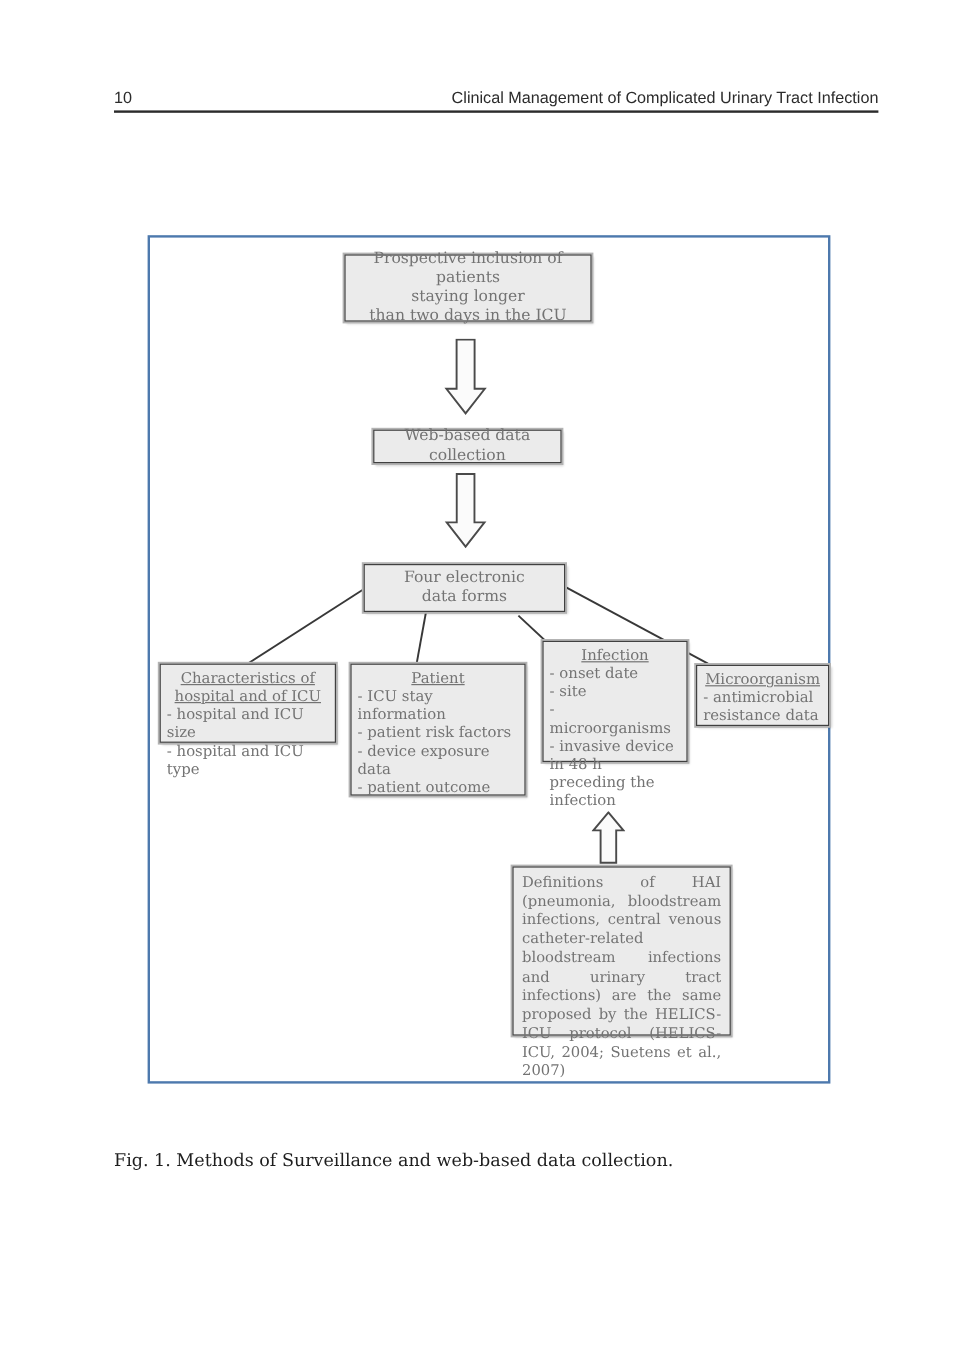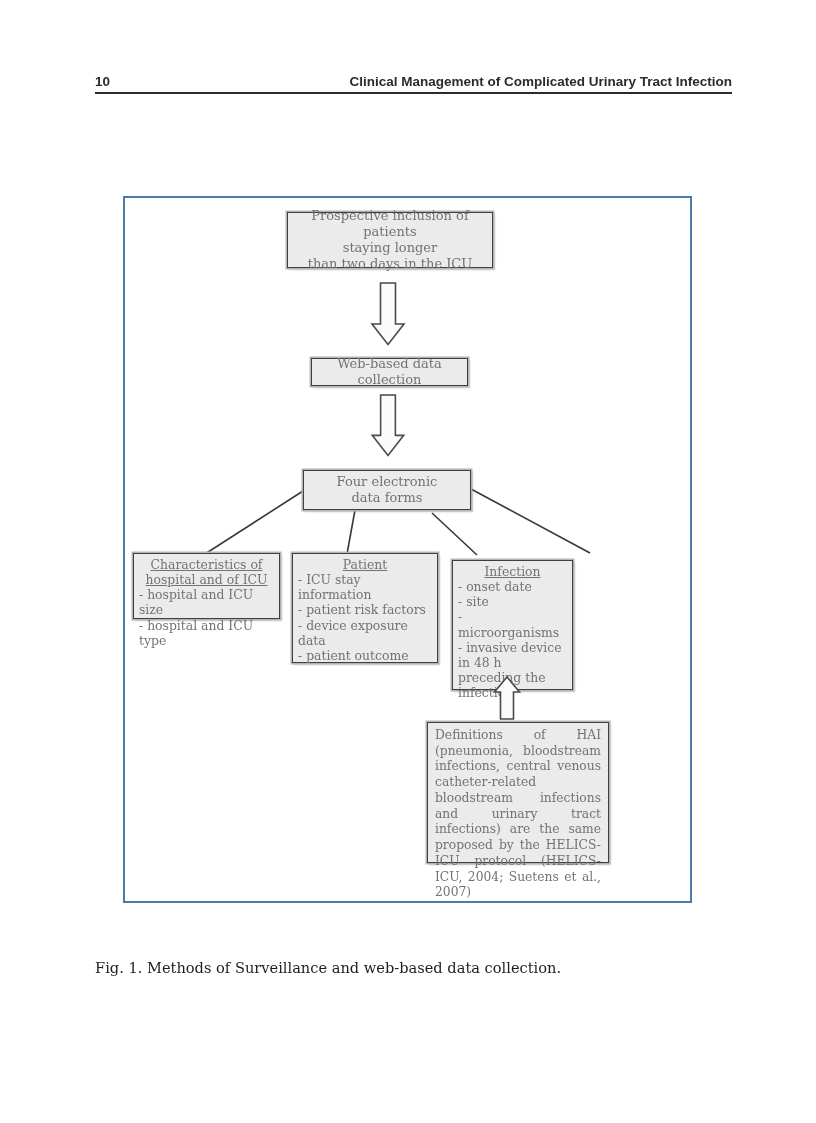--- a/index.html
+++ b/index.html
@@ -19,21 +19,20 @@
     position: absolute;
     left: 95px; top: 74px; width: 637px;
     display: flex;
     justify-content: space-between;
     align-items: center;
     font-family: "Liberation Sans", sans-serif;
     font-size: 13.5px;
     color: #2b2b2b;
     border-bottom: 2px solid #2b2b2b;
     padding-bottom: 3px;
-    font-weight: bold;
   }
 
   
   .diagram-frame {
     position: absolute;
     left: 123px; top: 196px;
     width: 569px; height: 707px;
     border: 2px solid #4d79ad;
     background: #ffffff;
   }
@@ -54,21 +53,21 @@
   }
   .node.center { text-align: center; display: flex; flex-direction: column; justify-content: center; }
   .node .ttl { text-align: center; text-decoration: underline; }
   .node .itm { text-align: left; }
 
   .n-inclusion { left: 162px; top: 14px; width: 206px; height: 56px; font-size: 13px; }
   .n-webbased  { left: 186px; top: 160px; width: 157px; height: 28px; font-size: 13px; }
   .n-forms     { left: 178px; top: 272px; width: 168px; height: 40px; font-size: 13px; }
   .n-char      { left: 8px;   top: 355px; width: 147px; height: 66px; }
   .n-patient   { left: 167px; top: 355px; width: 146px; height: 110px; }
-  .n-infection { left: 327px; top: 362px; width: 121px; height: 130px; }
+  .n-infection { left: 327px; top: 336px; width: 121px; height: 101px; }
   .n-micro     { left: 455px; top: 356px; width: 111px; height: 51px; }
   .n-defs      { left: 302px; top: 524px; width: 182px; height: 141px;
                  text-align: justify; font-size: 12.3px; line-height: 1.28; padding: 5px 7px; }
 
   .block-arrow { position: absolute; }
   .a-down1 { left: 245px; top: 84px;  width: 36px; height: 64px; }
   .a-down2 { left: 245px; top: 196px; width: 36px; height: 63px; }
   .a-up    { left: 368px; top: 478px; width: 28px; height: 44px; }
 
   
@@ -138,20 +137,24 @@
     </div>
 
     <div class="node n-infection">
       <div class="ttl">Infection</div>
       <div class="itm">- onset date</div>
       <div class="itm">- site</div>
       <div class="itm">- microorganisms</div>
       <div class="itm">- invasive device in 48 h preceding the infection</div>
     </div>
 
+    <div class="node n-micro">
+      <div class="ttl">Microorganism</div>
+      <div class="itm">- antimicrobial resistance data</div>
+    </div>
 
     <svg class="block-arrow a-up" viewBox="0 0 28 44">
       <polygon points="14,1 26.5,16 20.5,16 20.5,43 7.5,43 7.5,16 1.5,16" fill="#fbfbfb" stroke="#4a4a4a" stroke-width="1.6" stroke-linejoin="miter"></polygon>
     </svg>
 
     <div class="node n-defs">
       <span>Definitions of HAI (pneumonia, bloodstream infections, central venous catheter-related bloodstream infections and urinary tract infections) are the same proposed by the HELICS-ICU protocol (HELICS-ICU, 2004; Suetens et al., 2007)</span>
     </div>
 
   </div>

